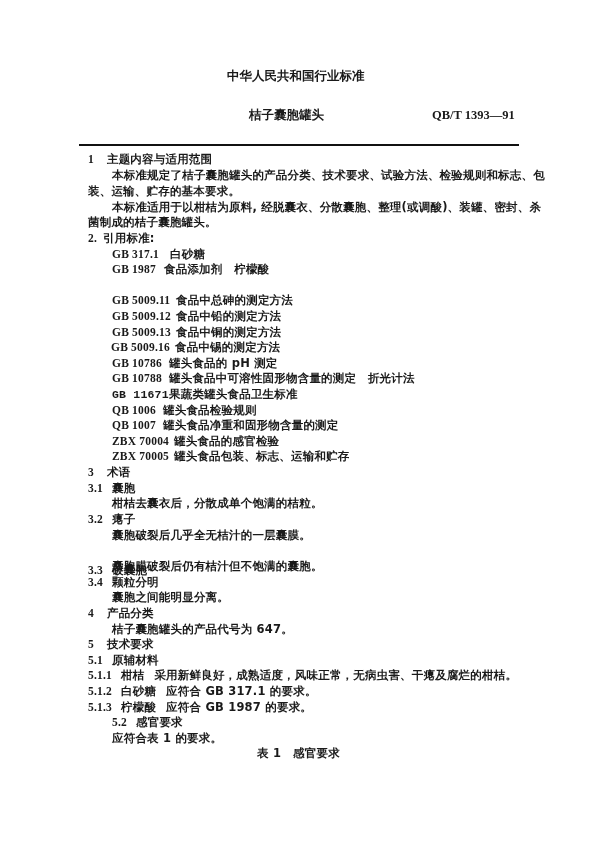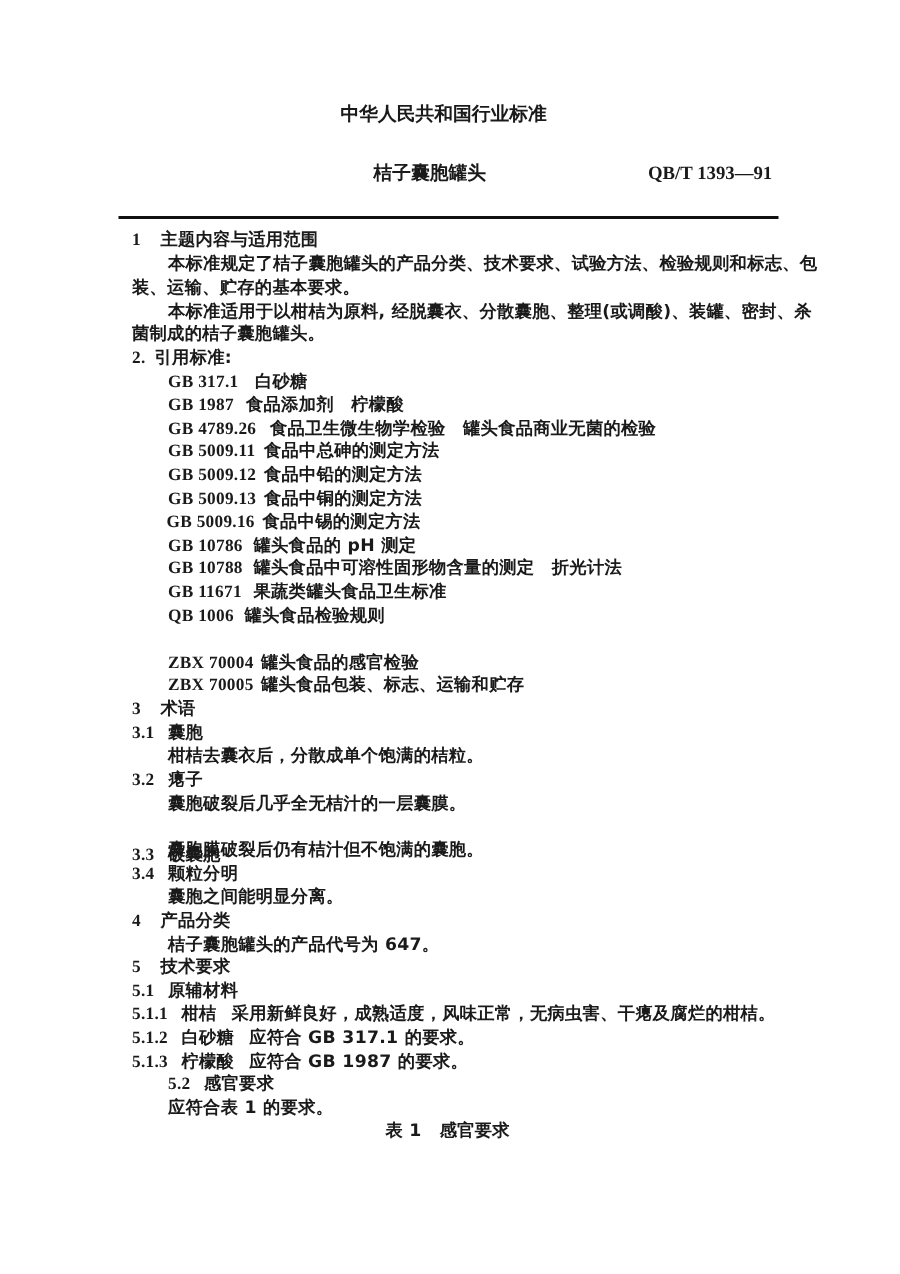--- a/index.html
+++ b/index.html
@@ -31,29 +31,29 @@
   <div class="abs t cjk" style="left:88px; top:186px;">装、运输、贮存的基本要求。</div>
   <div class="abs t cjk" style="left:112px; top:202px;">本标准适用于以柑桔为原料, 经脱囊衣、分散囊胞、整理(或调酸)、装罐、密封、杀</div>
   <div class="abs t cjk" style="left:88px; top:217px;">菌制成的桔子囊胞罐头。</div>
 
   <div class="abs t cjk" style="left:88px; top:233px;">
     <span class="num">2.</span><span style="display:inline-block;width:6px;"></span><span>引用标准:</span>
   </div>
 
   <div class="abs t cjk" style="left:112px; top:249px;"><span class="code" style="width:58px;">GB 317.1</span><span>白砂糖</span></div>
   <div class="abs t cjk" style="left:112px; top:264px;"><span class="code" style="width:52px;">GB 1987</span><span>食品添加剂　柠檬酸</span></div>
-  <div class="abs t cjk" style="left:112px; top:280px;"><span class="code" style="width:68px;">GB 4789.26</span><span>食品卫生微生物学检验　罐头食品商业无菌的检验</span></div>
   <div class="abs t cjk" style="left:112px; top:295px;"><span class="code" style="width:64px;">GB 5009.11</span><span>食品中总砷的测定方法</span></div>
   <div class="abs t cjk" style="left:112px; top:311px;"><span class="code" style="width:64px;">GB 5009.12</span><span>食品中铅的测定方法</span></div>
   <div class="abs t cjk" style="left:112px; top:327px;"><span class="code" style="width:64px;">GB 5009.13</span><span>食品中铜的测定方法</span></div>
   <div class="abs t cjk" style="left:111px; top:342px;"><span class="code" style="width:64px;">GB 5009.16</span><span>食品中锡的测定方法</span></div>
   <div class="abs t cjk" style="left:112px; top:358px;"><span class="code" style="width:57px;">GB 10786</span><span>罐头食品的 pH 测定</span></div>
   <div class="abs t cjk" style="left:112px; top:373px;"><span class="code" style="width:57px;">GB 10788</span><span>罐头食品中可溶性固形物含量的测定　折光计法</span></div>
-  <div class="abs t cjk" style="left:112px; top:389px;"><span class="code" style="width:57px;">GB 11671</span><span>果蔬类罐头食品卫生标准</span></div>
+  <div class="abs t cjk" style="left:112px; top:389px;"><span class="code" style="width:57px;font-family:Liberation Mono, monospace;">GB 11671</span><span>果蔬类罐头食品卫生标准</span></div>
   <div class="abs t cjk" style="left:112px; top:405px;"><span class="code" style="width:51px;">QB 1006</span><span>罐头食品检验规则</span></div>
+  <div class="abs t cjk" style="left:112px; top:420px;"><span class="code" style="width:51px;">QB 1007</span><span>罐头食品净重和固形物含量的测定</span></div>
   <div class="abs t cjk" style="left:112px; top:436px;"><span class="code" style="width:62px;">ZBX 70004</span><span>罐头食品的感官检验</span></div>
   <div class="abs t cjk" style="left:112px; top:451px;"><span class="code" style="width:62px;">ZBX 70005</span><span>罐头食品包装、标志、运输和贮存</span></div>
 
   <div class="abs t cjk" style="left:88px; top:467px;">
     <span class="num">3</span><span style="display:inline-block;width:13px;"></span><span>术语</span>
   </div>
 
   <div class="abs t cjk" style="left:88px; top:483px;"><span class="num" style="width:24px;">3.1</span><span>囊胞</span></div>
   <div class="abs t cjk" style="left:112px; top:498px;">柑桔去囊衣后，分散成单个饱满的桔粒。</div>
   <div class="abs t cjk" style="left:88px; top:514px;"><span class="num" style="width:24px;">3.2</span><span>瘪子</span></div>

